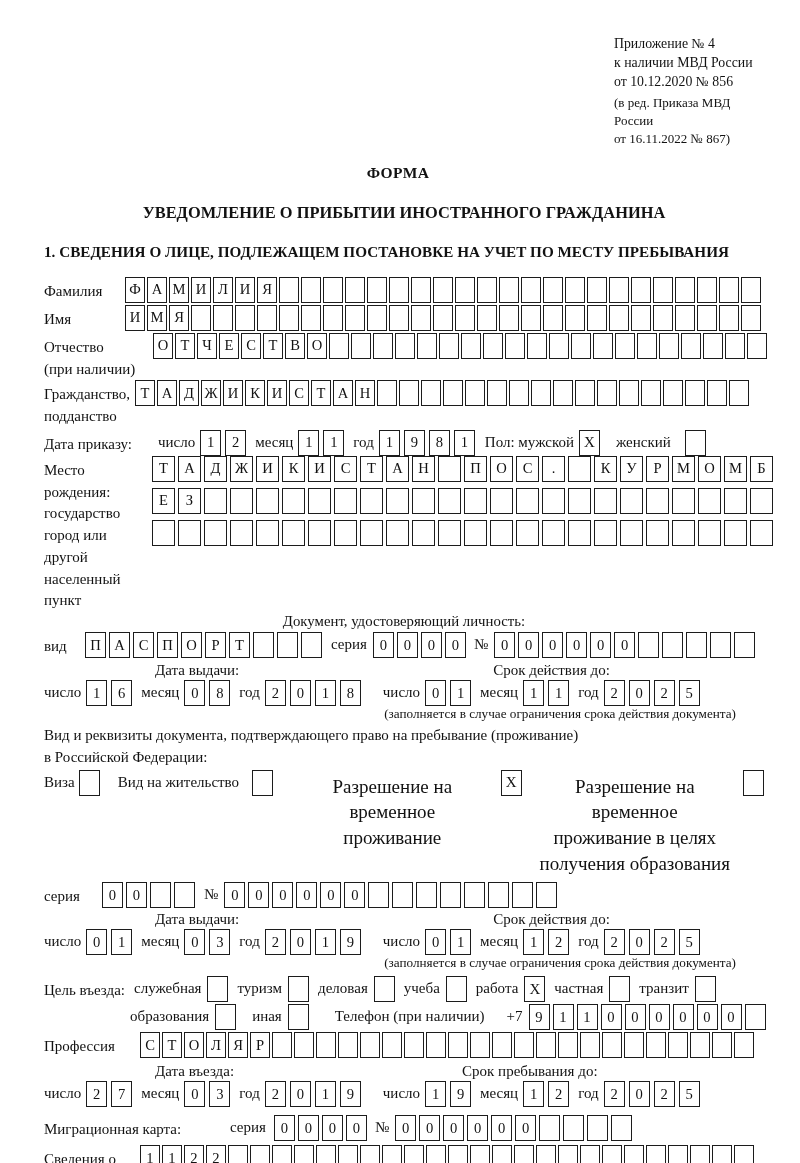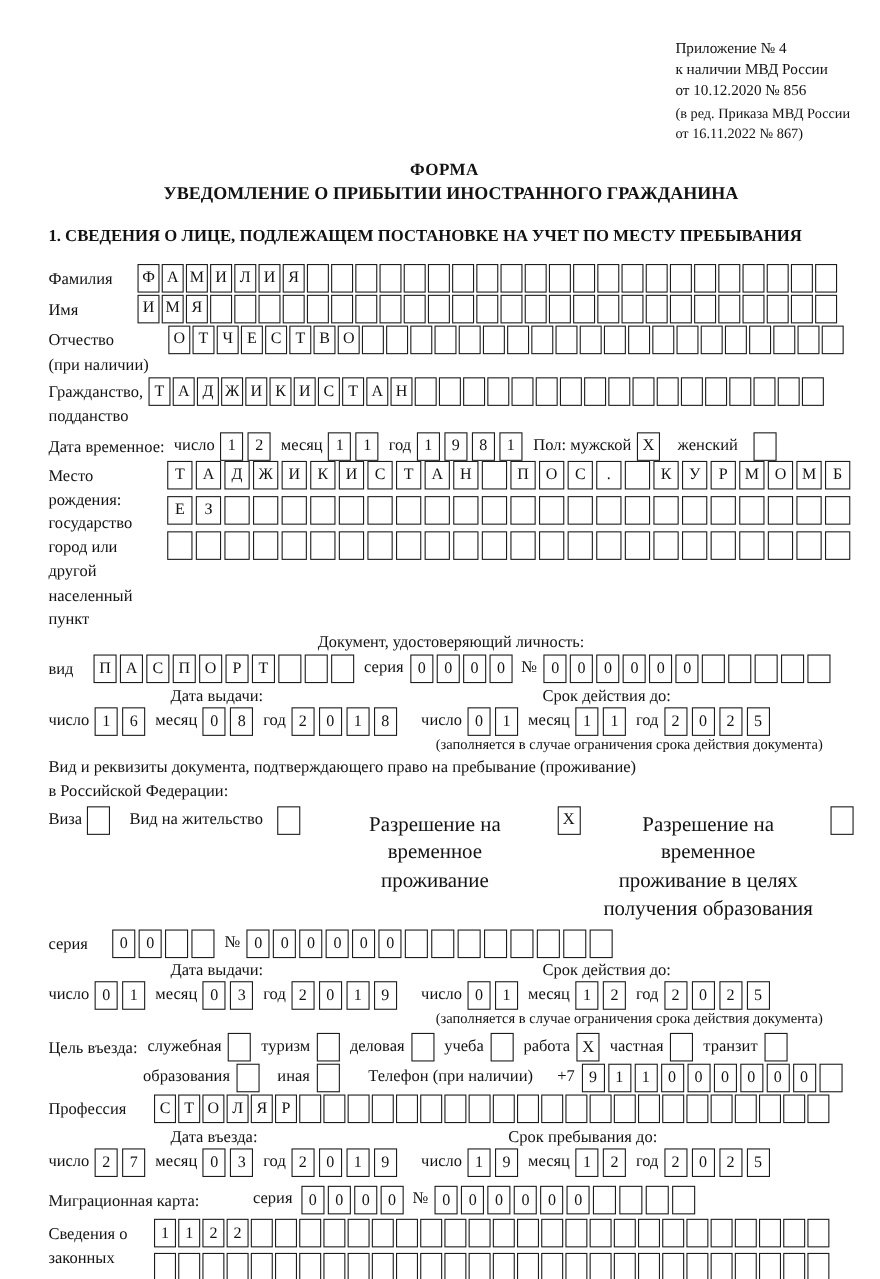--- a/index.html
+++ b/index.html
@@ -1,26 +1,26 @@
 <!DOCTYPE html>
 <html><head>
 <meta charset="utf-8">
 <style>
   * { margin:0; padding:0; box-sizing:border-box; }
   html,body { background:#ffffff; }
   .page {
     position:relative; width:800px; height:1163px; background:#fff;
     color:#121212; font-family:"Liberation Serif","DejaVu Serif",serif;
-    padding:34px 24px 0 44px; overflow:hidden;
+    padding:34px 36px 0 44px; overflow:hidden;
   }
   .appendix { margin-left:570px; font-size:13.8px; line-height:1.38; }
   .appendix .sm { font-size:13px; }
   .appendix .gap { margin-top:3px; }
   .forma { text-align:center; padding-right:12px; font-weight:bold; font-size:15.5px; letter-spacing:.4px; margin-top:16px; }
-  .title { text-align:center; font-weight:bold; font-size:16.4px; line-height:1.4; margin-top:1px; }
+  .title { text-align:center; font-weight:bold; font-size:16.4px; line-height:1.4; margin-top:20px; }
   .title-blank { display:inline-block; width:54px; border-bottom:2.2px solid #2a2a2a; height:13px; margin-left:10px; }
   .section { font-weight:bold; font-size:15.2px; margin-top:18px; }
 
   .row { display:flex; align-items:flex-start; }
   .flabel { flex:none; font-size:15px; line-height:1.45; padding-top:4px; }
   .ilabel { flex:none; font-size:15px; padding-top:4px; }
   .note  { font-size:13.2px; }
   .hdr   { font-size:15px; }
 
   .cells { display:flex; flex:none; gap:2px; }
@@ -202,21 +202,21 @@
         <span class="cell"></span>
         <span class="cell"></span>
         <span class="cell"></span>
         <span class="cell"></span>
         <span class="cell"></span>
         <span class="cell"></span>
       </span>
   </div>
 
   <div class="row" style="margin-top:2px">
-    <span class="flabel" style="width:114px">Дата временное:</span>
+    <span class="flabel" style="width:114px">Дата приказу:</span>
     <span class="dgroup">
       <span class="ilabel">число</span>
       <span class="cells dg">
           <span class="cell">1</span>
           <span class="cell">2</span>
         </span>
       <span class="ilabel">месяц</span>
       <span class="cells dg">
           <span class="cell">1</span>
           <span class="cell">1</span>

